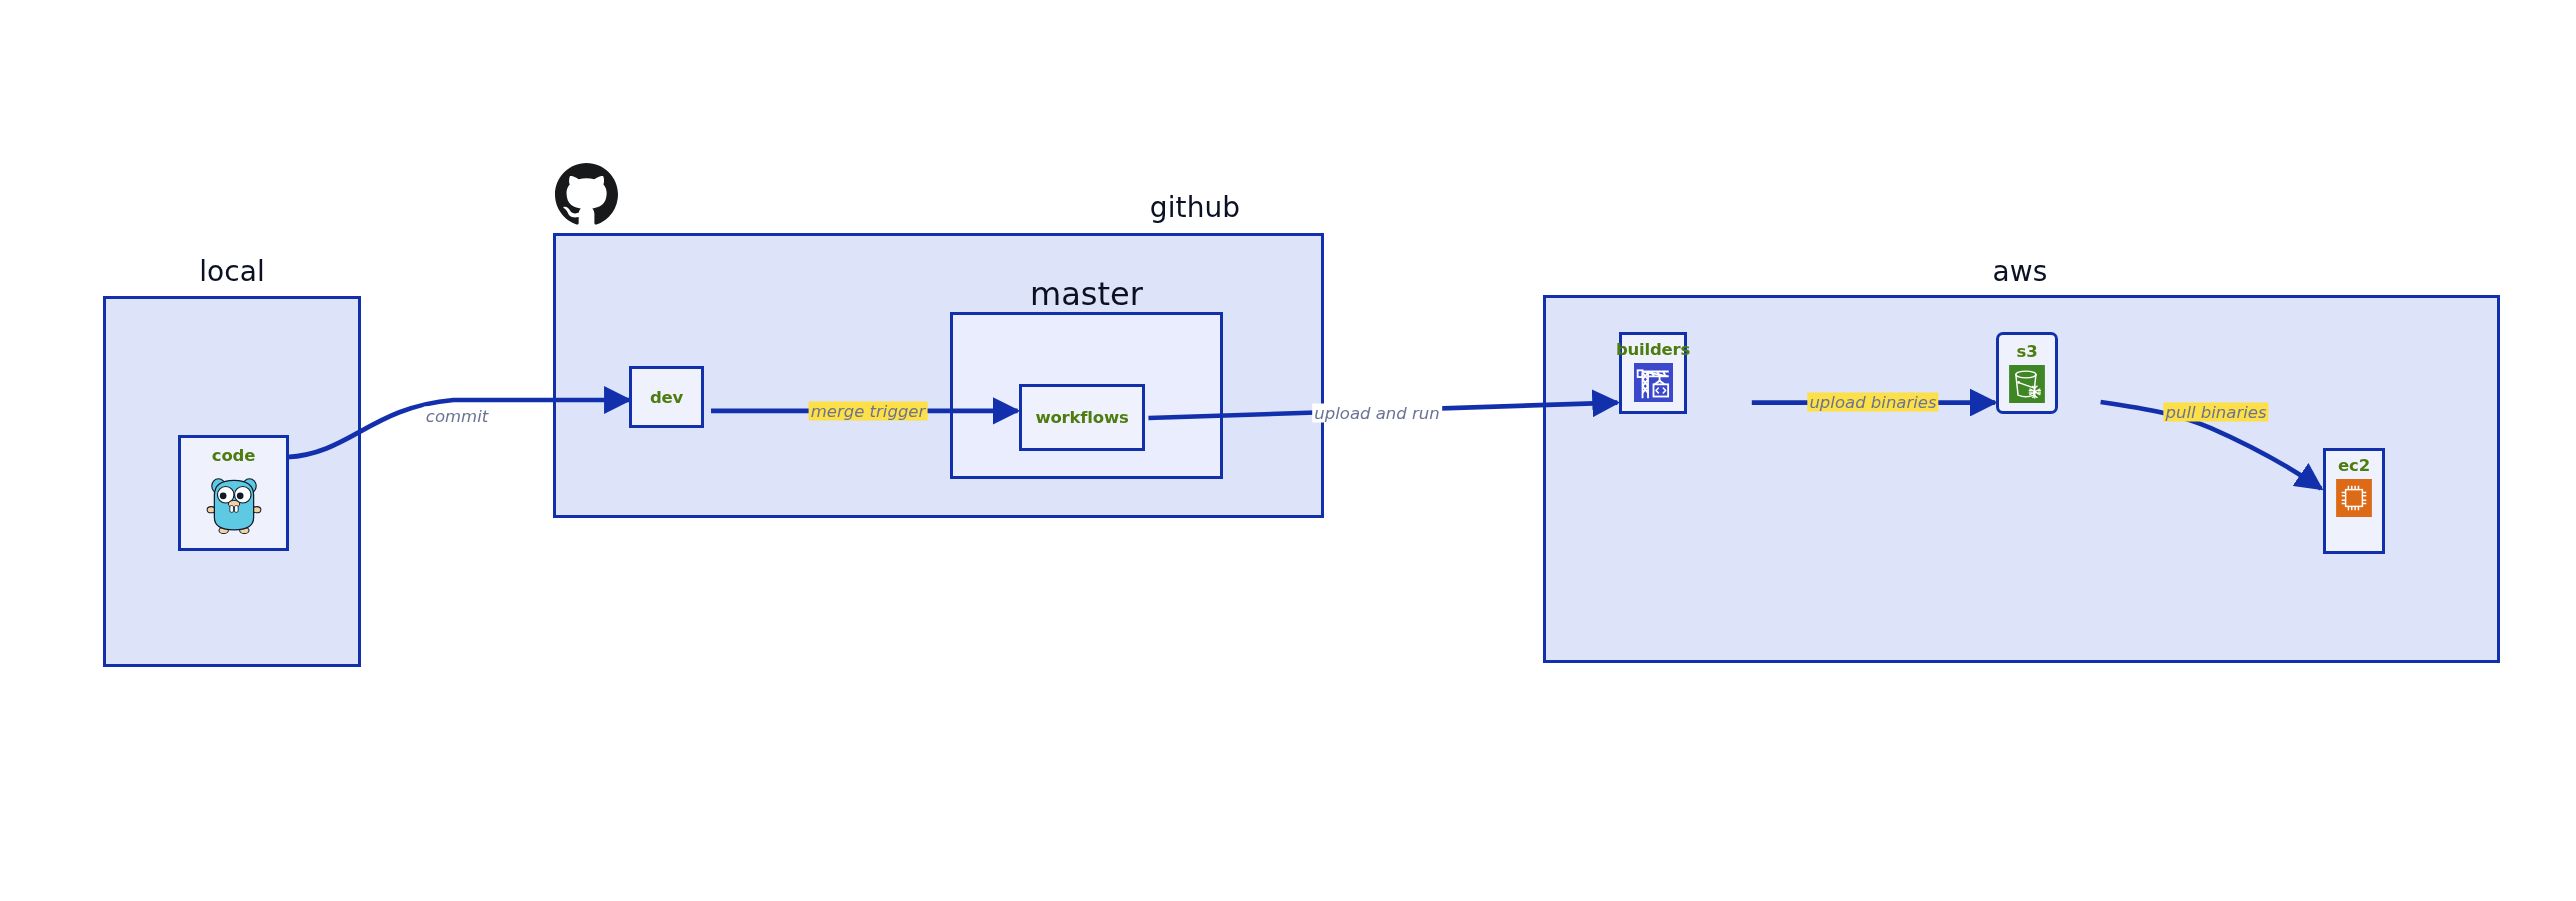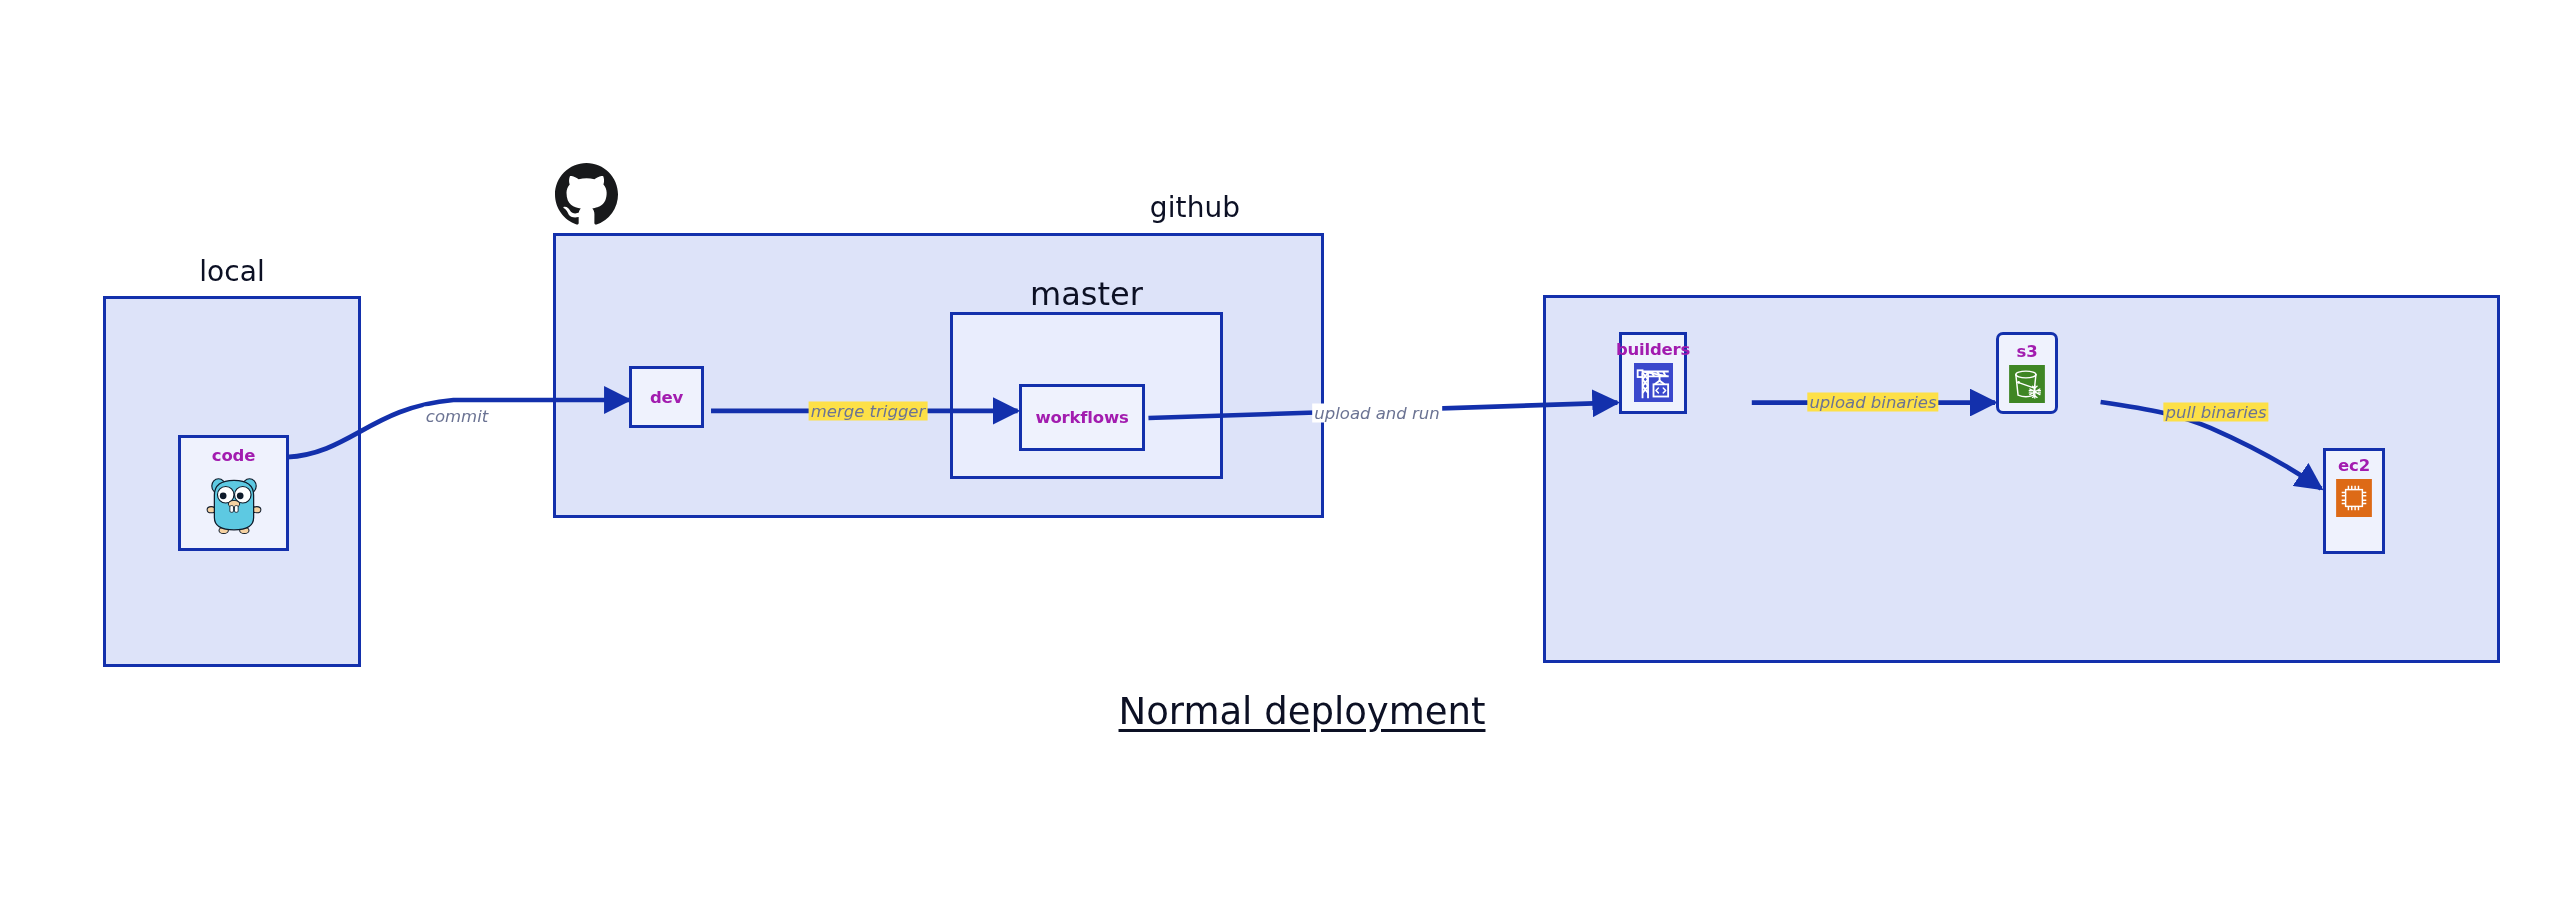--- a/index.html
+++ b/index.html
@@ -61,21 +61,21 @@
     background: #eff2fd;
     border: 3.1px solid #1330ac;
     box-sizing: border-box;
     display: flex;
     flex-direction: column;
     align-items: center;
   }
   .node-title {
     font-size: 16.5px;
     font-weight: 700;
-    color: #a21caf;
+    color: #4d7c0f;
     letter-spacing: -0.2px;
     white-space: nowrap;
     text-align: center;
   }
   .node-icon {
     display: block;
   }
 
   
   .edge-label {
@@ -192,20 +192,21 @@
   </div>
 
   <div class="sub-label" style="left:950px; top:275px; width:273px;">master</div>
 
   <div class="sub-box" style="left:950px; top:312px; width:273px; height:167px;"></div>
 
   <div class="node" style="left:1019px; top:384px; width:126px; height:67px; justify-content:center;">
     <div class="node-title">workflows</div>
   </div>
 
+  <div class="group-label" style="left:1891px; top:255px; width:258px;">aws</div>
 
   <div class="group-box" style="left:1543px; top:295px; width:957px; height:368px;"></div>
 
   <div class="node" style="left:1619px; top:332px; width:68px; height:82px; padding-top:5.2px;">
     <div class="node-title">builders</div>
     <span class="node-icon" style="margin-top:4.1px;">
       <svg width="39" height="39" viewBox="0 0 64 64">
         <rect x="0" y="0" width="64" height="64" fill="#3b48cc"></rect>
         <g fill="none" stroke="#ffffff" stroke-width="3">
 
@@ -276,16 +277,15 @@
   <div class="edge-label on-white" style="left:457px; top:416px;">commit</div>
 
   <div class="edge-label on-fill" style="left:868px; top:411px;">merge trigger</div>
 
   <div class="edge-label on-white" style="left:1377px; top:413px;">upload and run</div>
 
   <div class="edge-label on-fill" style="left:1873px; top:402px;">upload binaries</div>
 
   <div class="edge-label on-fill" style="left:2216px; top:412px;">pull binaries</div>
 
-  <div class="diagram-title" style="left:1302px; top:690px;">Normal deployment</div>
 
 </div>
 
 
 </body></html>

